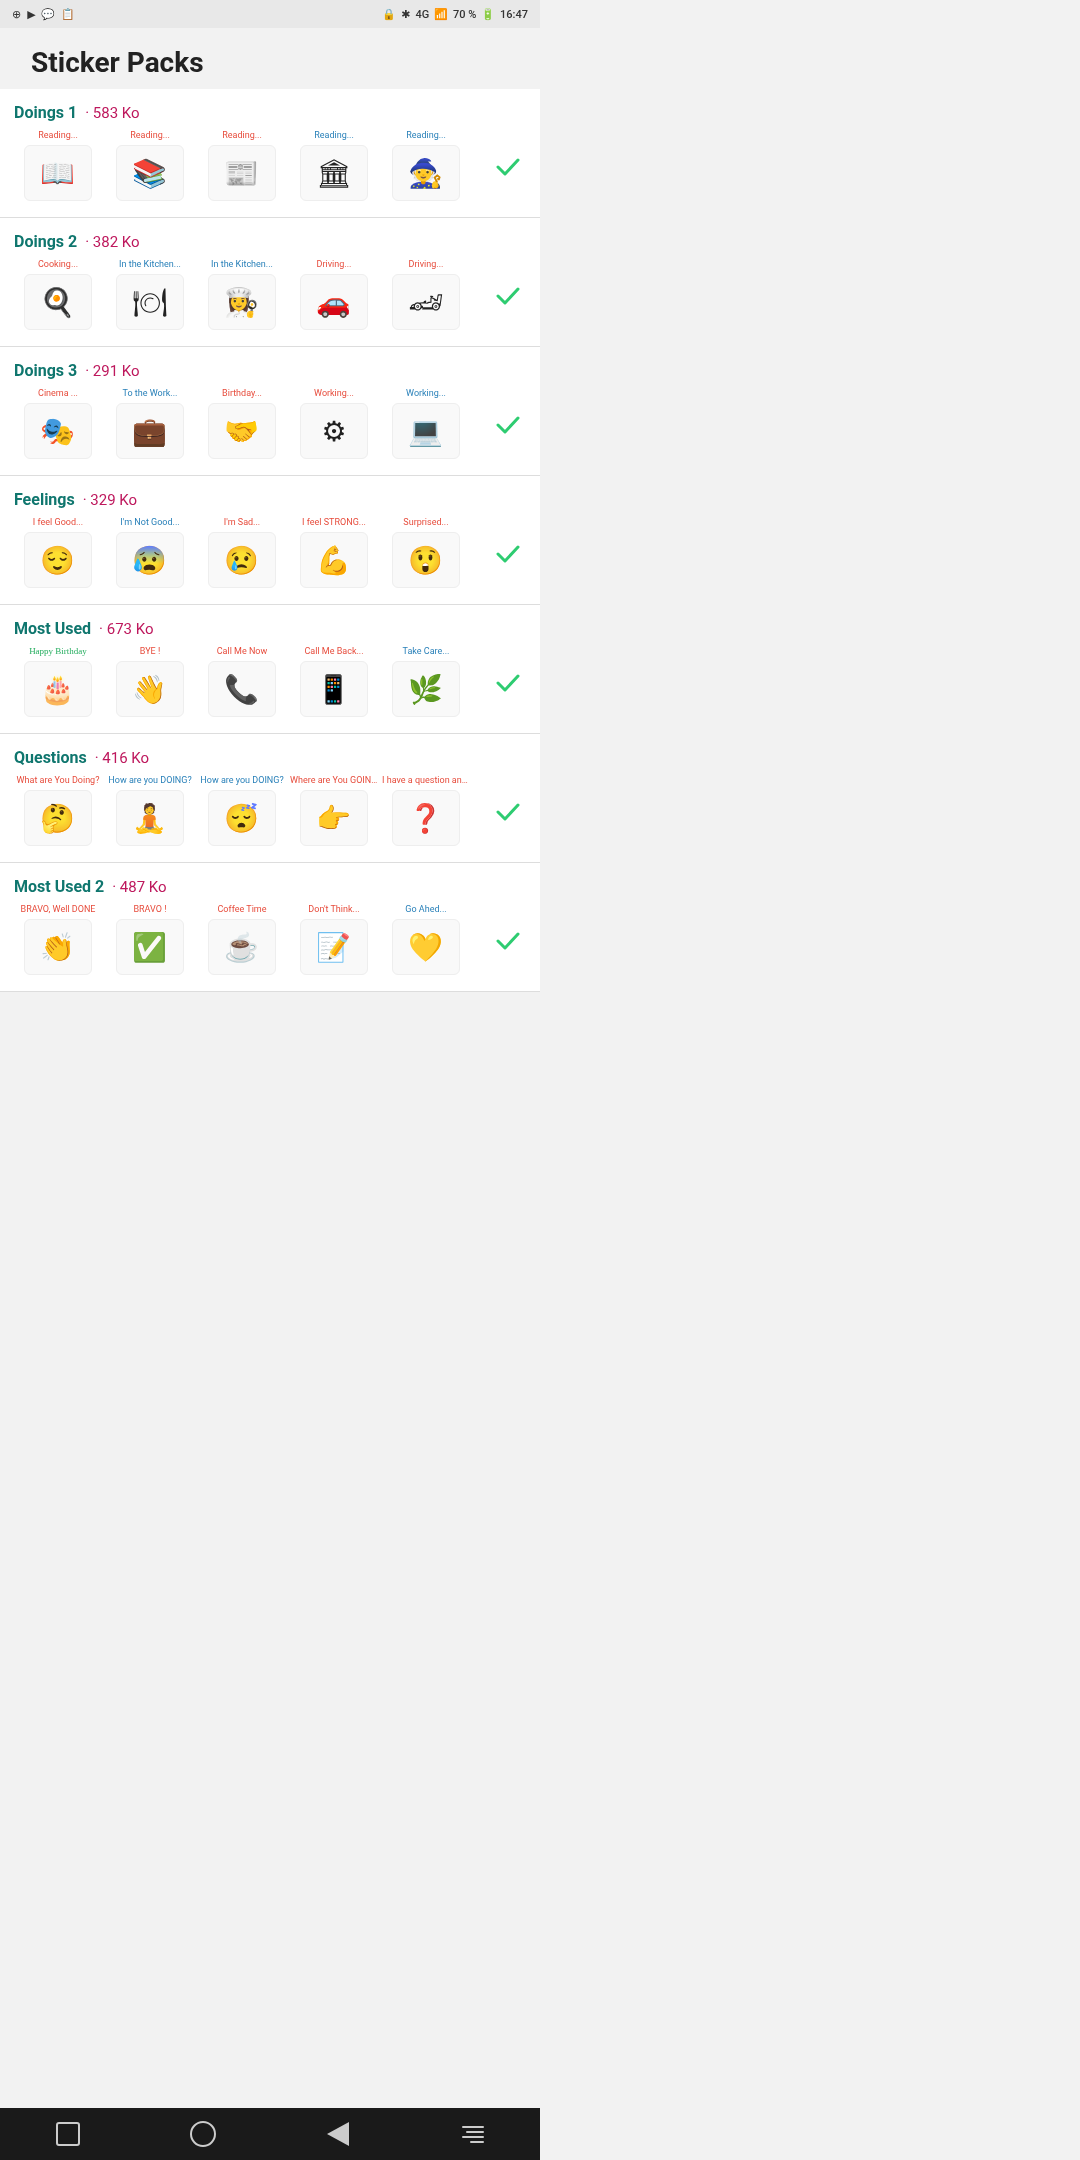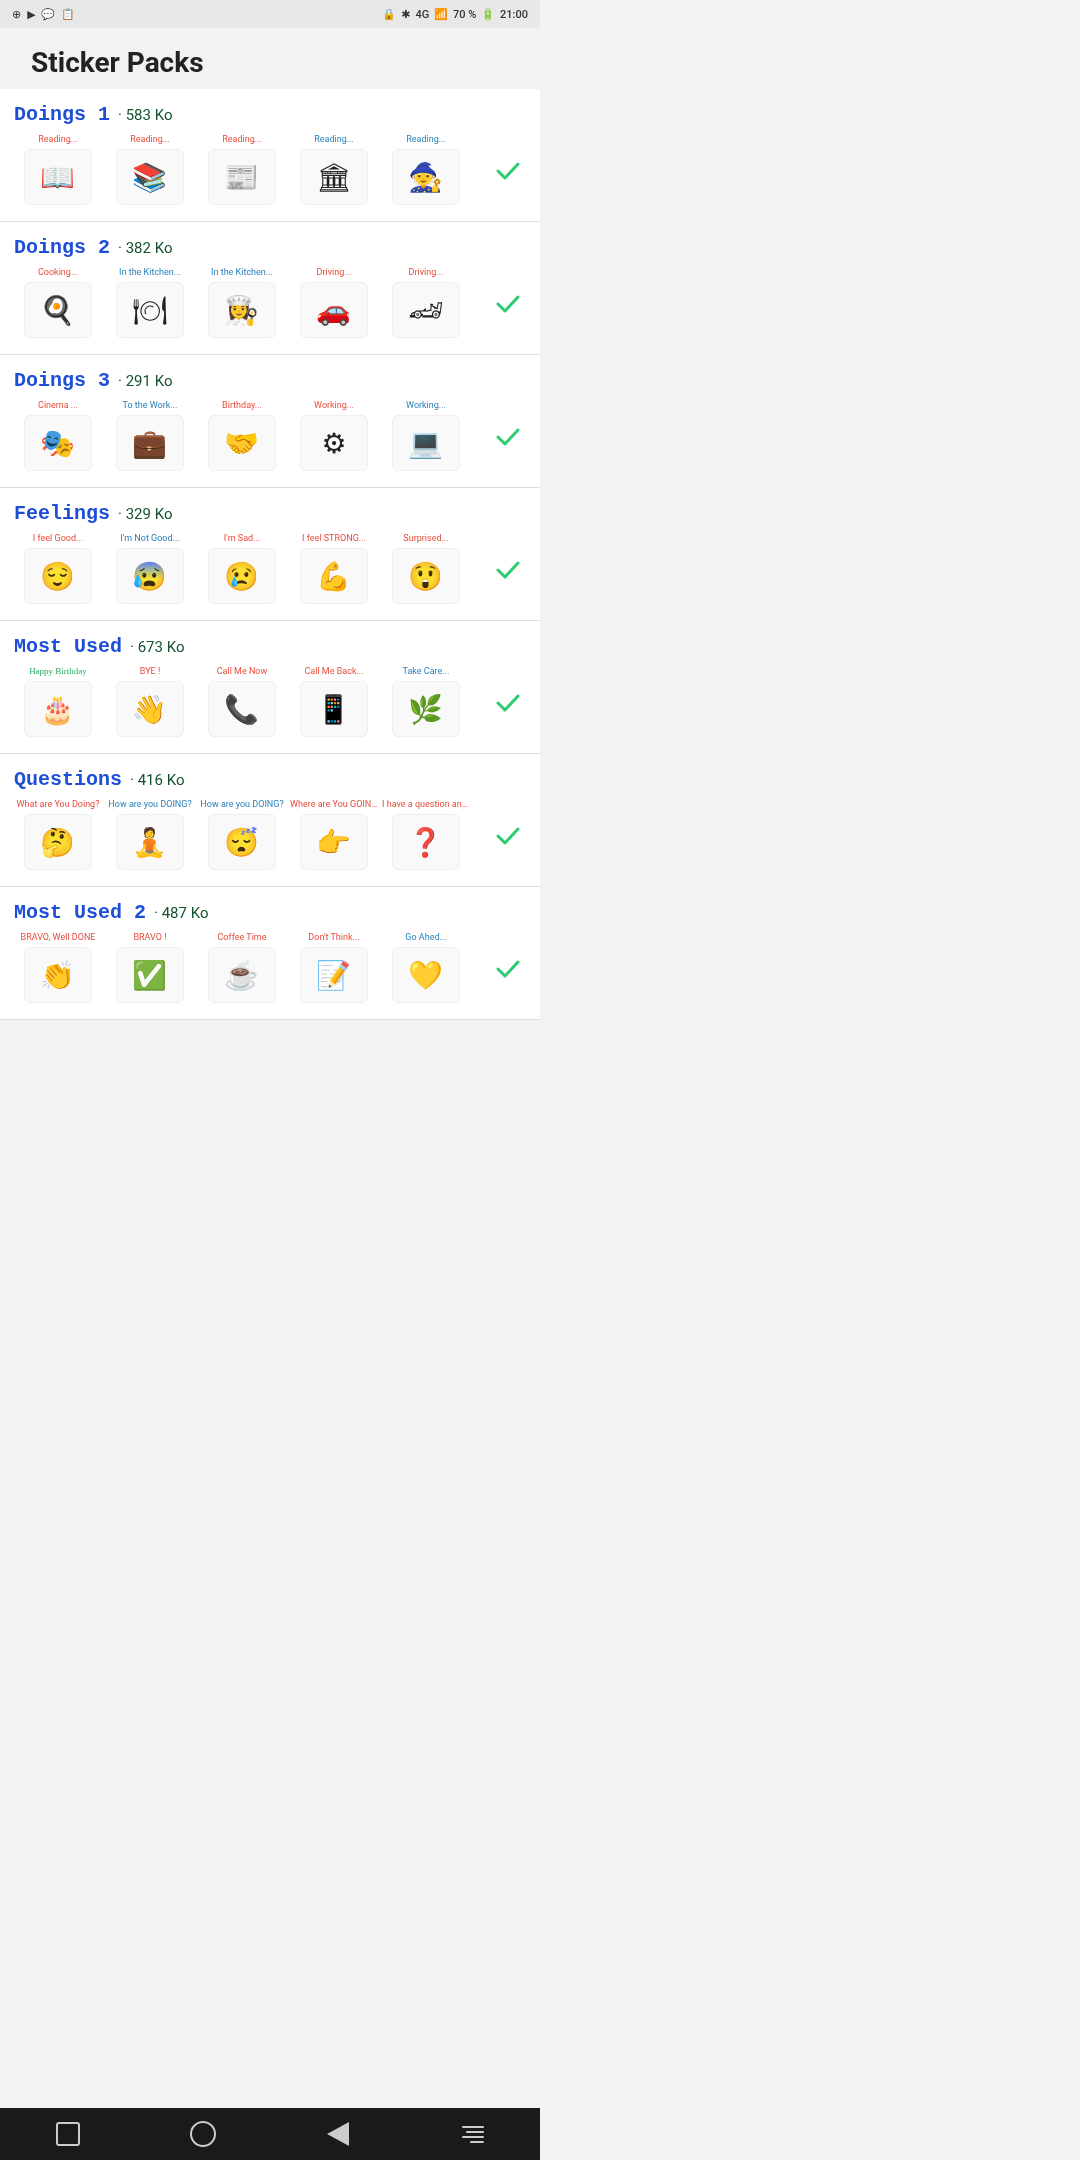--- a/index.html
+++ b/index.html
@@ -39,28 +39,27 @@
       background: #fff;
       border-bottom: 1px solid #ddd;
       padding: 14px 14px 14px 14px;
     }
     .pack-header {
       display: flex;
       align-items: center;
       margin-bottom: 8px;
     }
     .pack-name {
-      font-size: 20px;
+      font-size: 16px;
       font-weight: 700;
-      color: #1d4ed8;
-      font-family: Liberation Mono, monospace;
+      color: #0f766e;
     }
     .pack-size {
       font-size: 15px;
-      color: #14532d;
+      color: #be185d;
       margin-left: 8px;
     }
     .pack-row {
       display: flex;
       align-items: center;
       gap: 0;
     }
     .stickers-area {
       display: flex;
       flex: 1;
@@ -171,21 +170,21 @@
     <span>💬</span>
     <span>📋</span>
   </div>
   <div class="status-right">
     <span>🔒</span>
     <span>✱</span>
     <span>4G</span>
     <span>📶</span>
     <span>70 %</span>
     <span>🔋</span>
-    <span>21:00</span>
+    <span>16:47</span>
   </div>
 </div>
 
 <div class="page-title">Sticker Packs</div>
 
 <div class="pack-list">
 <div class="pack-item">
       <div class="pack-header">
         <span class="pack-name">Doings 1</span>
         <span class="pack-size">· 583 Ko</span>

